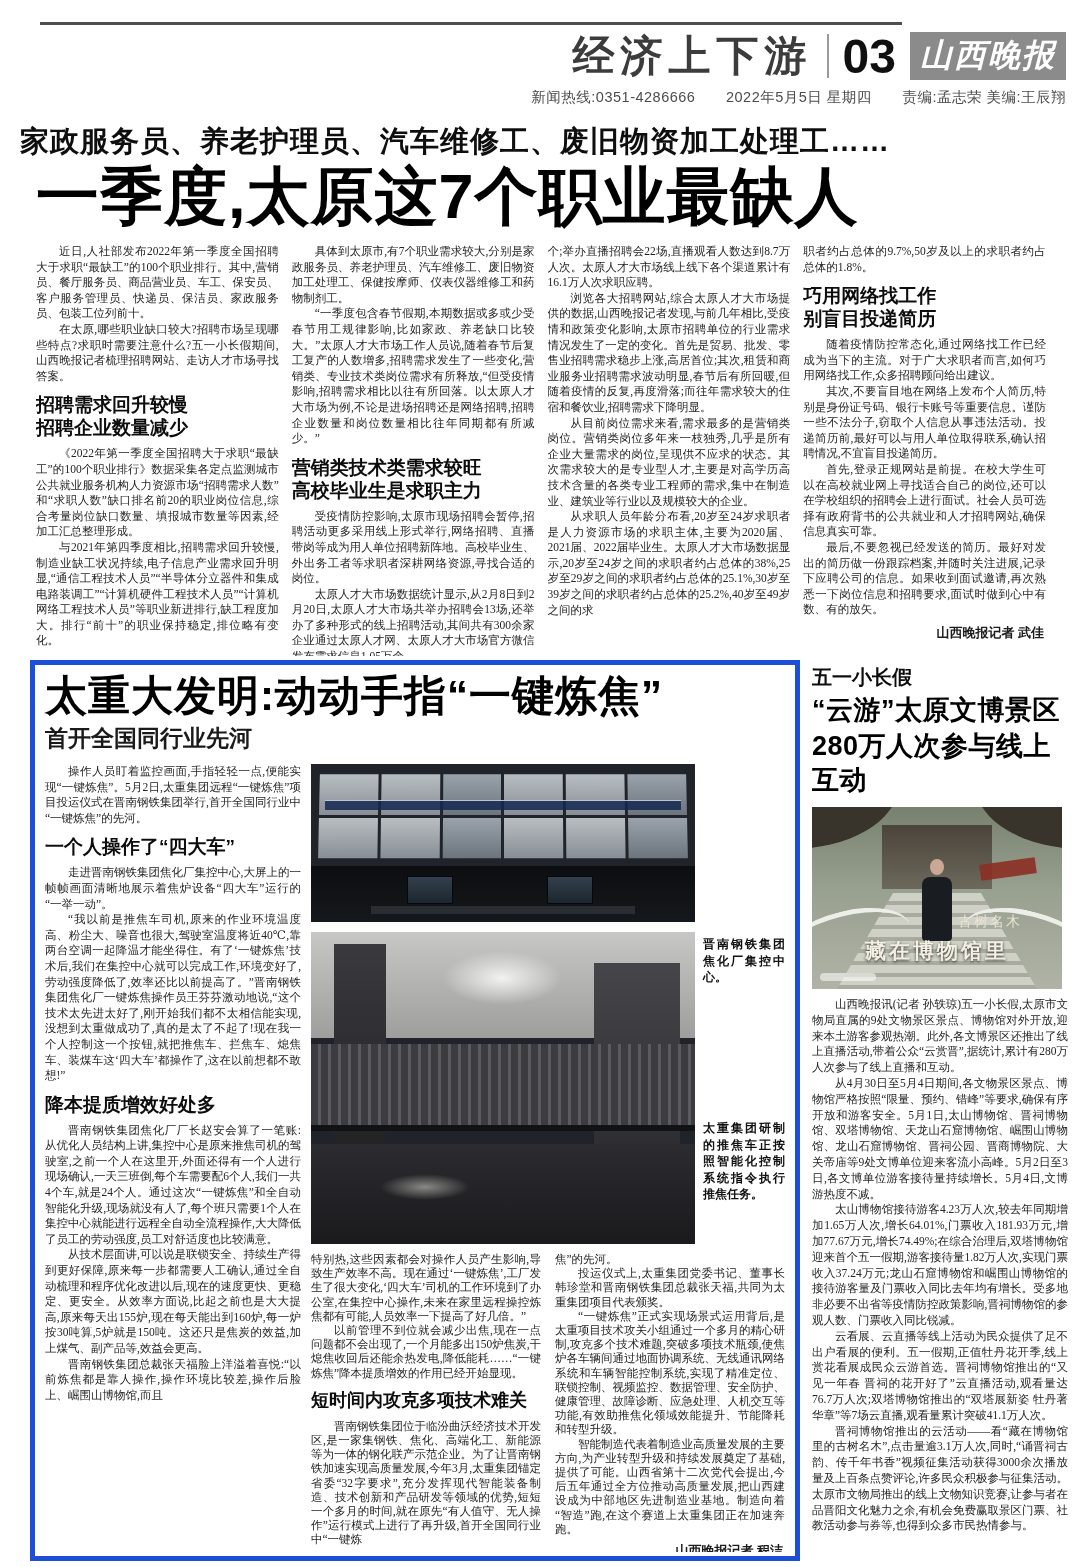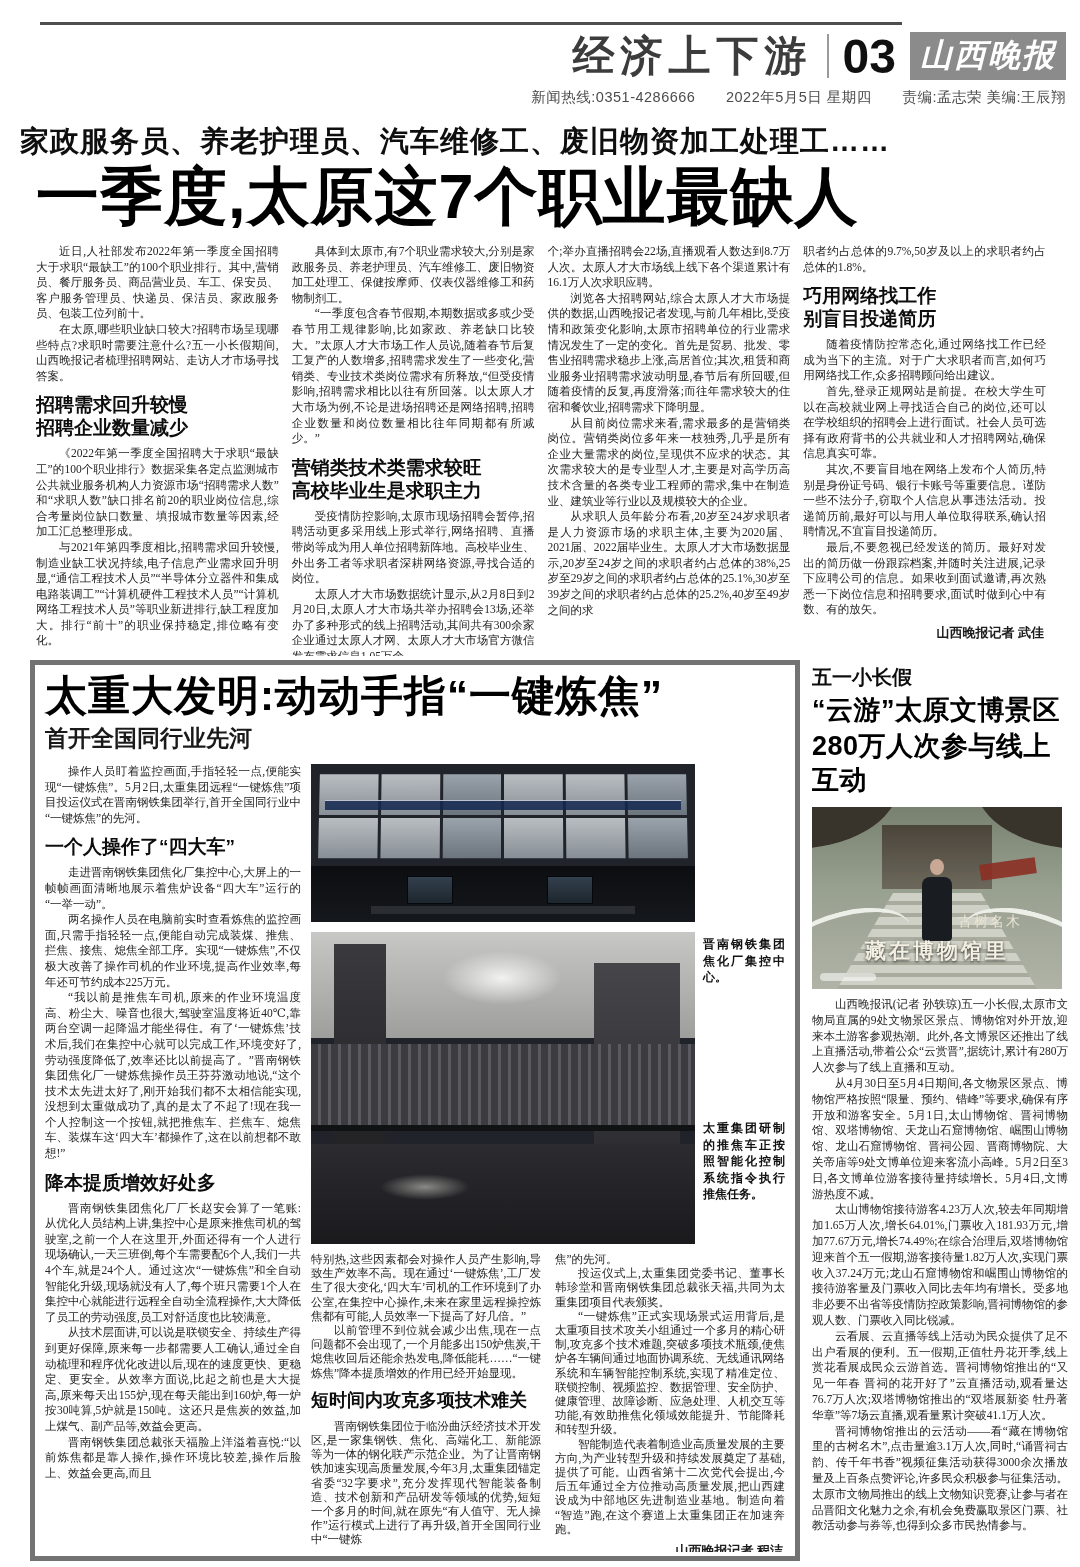--- a/index.html
+++ b/index.html
@@ -29,21 +29,21 @@
   .lead-columns { position:absolute; top:244px; left:36px; width:1010px; height:412px; display:flex; gap:13px; overflow:hidden; }
   .col { flex:1 1 0; overflow:hidden; }
 
   .para { font-size:11.5px; line-height:15.6px; text-align:justify; text-indent:2em; margin:0; color:#242424; }
   .para.no-indent { text-indent:0; }
   .sub-head { font-family:"Liberation Sans","DejaVu Sans",sans-serif; font-weight:700; font-size:19px; line-height:23px;
               margin:9px 0 7px; color:#0d0d0d; white-space:pre-line; }
   .byline { font-family:"Liberation Sans","DejaVu Sans",sans-serif; font-weight:700; font-size:13px; text-align:right; margin:6px 2px 0 0; }
 
   
-  .feature { position:absolute; top:660px; left:30px; width:770px; height:901px; border:5px solid #737373;
+  .feature { position:absolute; top:660px; left:30px; width:770px; height:901px; border:5px solid #1d4ed8;
              background:#fff; padding:6px 10px 8px; overflow:hidden; }
   .feature-headline { font-size:42px; line-height:50px; font-weight:900; color:#000; letter-spacing:1px; white-space:nowrap;
                       font-family:"Liberation Sans","DejaVu Sans",sans-serif; }
   .feature-sub { font-size:23px; font-weight:700; color:#1a1a1a; margin:2px 0 10px;
                  font-family:"Liberation Sans","DejaVu Sans",sans-serif; }
   .feature-body { display:flex; gap:10px; }
   .feature-left { width:256px; flex:none; overflow:hidden; height:800px; }
   .feature-right { flex:1 1 auto; }
   .photo-wrap { position:relative; width:474px; }
   .photo { width:384px; position:relative; overflow:hidden; background:#20242a; }
@@ -147,41 +147,40 @@
       <p class="para no-indent">个;举办直播招聘会22场,直播观看人数达到8.7万人次。太原人才大市场线上线下各个渠道累计有16.1万人次求职应聘。</p>
       <p class="para">浏览各大招聘网站,综合太原人才大市场提供的数据,山西晚报记者发现,与前几年相比,受疫情和政策变化影响,太原市招聘单位的行业需求情况发生了一定的变化。首先是贸易、批发、零售业招聘需求稳步上涨,高居首位;其次,租赁和商业服务业招聘需求波动明显,春节后有所回暖,但随着疫情的反复,再度滑落;而往年需求较大的住宿和餐饮业,招聘需求下降明显。</p>
       <p class="para">从目前岗位需求来看,需求最多的是营销类岗位。营销类岗位多年来一枝独秀,几乎是所有企业大量需求的岗位,呈现供不应求的状态。其次需求较大的是专业型人才,主要是对高学历高技术含量的各类专业工程师的需求,集中在制造业、建筑业等行业以及规模较大的企业。</p>
       <p class="para">从求职人员年龄分布看,20岁至24岁求职者是人力资源市场的求职主体,主要为2020届、2021届、2022届毕业生。太原人才大市场数据显示,20岁至24岁之间的求职者约占总体的38%,25岁至29岁之间的求职者约占总体的25.1%,30岁至39岁之间的求职者约占总体的25.2%,40岁至49岁之间的求</p>
     </div>
   <div class="col">
       <p class="para no-indent">职者约占总体的9.7%,50岁及以上的求职者约占总体的1.8%。</p>
       <div class="sub-head">巧用网络找工作
 别盲目投递简历</div>
       <p class="para">随着疫情防控常态化,通过网络找工作已经成为当下的主流。对于广大求职者而言,如何巧用网络找工作,众多招聘顾问给出建议。</p>
+      <p class="para">其次,不要盲目地在网络上发布个人简历,特别是身份证号码、银行卡账号等重要信息。谨防一些不法分子,窃取个人信息从事违法活动。投递简历前,最好可以与用人单位取得联系,确认招聘情况,不宜盲目投递简历。</p>
       <p class="para">首先,登录正规网站是前提。在校大学生可以在高校就业网上寻找适合自己的岗位,还可以在学校组织的招聘会上进行面试。社会人员可选择有政府背书的公共就业和人才招聘网站,确保信息真实可靠。</p>
-      <p class="para">其次,不要盲目地在网络上发布个人简历,特别是身份证号码、银行卡账号等重要信息。谨防一些不法分子,窃取个人信息从事违法活动。投递简历前,最好可以与用人单位取得联系,确认招聘情况,不宜盲目投递简历。</p>
       <p class="para">最后,不要忽视已经发送的简历。最好对发出的简历做一份跟踪档案,并随时关注进展,记录下应聘公司的信息。如果收到面试邀请,再次熟悉一下岗位信息和招聘要求,面试时做到心中有数、有的放矢。</p>
       <div class="byline">山西晚报记者 武佳</div>
     </div>
 </div>
 
 <div class="feature">
   <div class="feature-headline">太重大发明:动动手指“一键炼焦”</div>
   <div class="feature-sub">首开全国同行业先河</div>
   <div class="feature-body">
     <div class="feature-left col">
         <p class="para">操作人员盯着监控画面,手指轻轻一点,便能实现“一键炼焦”。5月2日,太重集团远程“一键炼焦”项目投运仪式在晋南钢铁集团举行,首开全国同行业中“一键炼焦”的先河。</p>
         <div class="sub-head">一个人操作了“四大车”</div>
         <p class="para">走进晋南钢铁集团焦化厂集控中心,大屏上的一帧帧画面清晰地展示着焦炉设备“四大车”运行的“一举一动”。</p>
-        <p class="para">两名操作人员在电脑前实时查看炼焦的监控画面,只需手指轻轻一点,便能自动完成装煤、推焦、拦焦、接焦、熄焦全部工序。实现“一键炼焦”,不仅极大改善了操作司机的作业环境,提高作业效率,每年还可节约成本225万元。</p>
         <p class="para">“我以前是推焦车司机,原来的作业环境温度高、粉尘大、噪音也很大,驾驶室温度将近40℃,靠两台空调一起降温才能坐得住。有了‘一键炼焦’技术后,我们在集控中心就可以完成工作,环境变好了,劳动强度降低了,效率还比以前提高了。”晋南钢铁集团焦化厂一键炼焦操作员王芬芬激动地说,“这个技术太先进太好了,刚开始我们都不太相信能实现,没想到太重做成功了,真的是太了不起了!现在我一个人控制这一个按钮,就把推焦车、拦焦车、熄焦车、装煤车这‘四大车’都操作了,这在以前想都不敢想!”</p>
         <div class="sub-head">降本提质增效好处多</div>
         <p class="para">晋南钢铁集团焦化厂厂长赵安会算了一笔账:从优化人员结构上讲,集控中心是原来推焦司机的驾驶室,之前一个人在这里开,外面还得有一个人进行现场确认,一天三班倒,每个车需要配6个人,我们一共4个车,就是24个人。通过这次“一键炼焦”和全自动智能化升级,现场就没有人了,每个班只需要1个人在集控中心就能进行远程全自动全流程操作,大大降低了员工的劳动强度,员工对舒适度也比较满意。</p>
         <p class="para">从技术层面讲,可以说是联锁安全、持续生产得到更好保障,原来每一步都需要人工确认,通过全自动梳理和程序优化改进以后,现在的速度更快、更稳定、更安全。从效率方面说,比起之前也是大大提高,原来每天出155炉,现在每天能出到160炉,每一炉按30吨算,5炉就是150吨。这还只是焦炭的效益,加上煤气、副产品等,效益会更高。</p>
-        <p class="para">晋南钢铁集团总裁张天福脸上洋溢着喜悦:“以前炼焦都是靠人操作,操作环境比较差,操作后脸上、效益会更高,而且</p>
+        <p class="para">晋南钢铁集团总裁张天福脸上洋溢着喜悦:“以前炼焦都是靠人操作,操作环境比较差,操作后脸上、崛围山博物馆,而且</p>
       </div>
     <div class="feature-right">
       <div class="photo-wrap">
         <div class="photo photo-1">
           <div class="screen-wall">
             <div class="screen-tile"></div>
               <div class="screen-tile"></div>
               <div class="screen-tile"></div>
             <div class="screen-tile"></div>
               <div class="screen-tile"></div>

